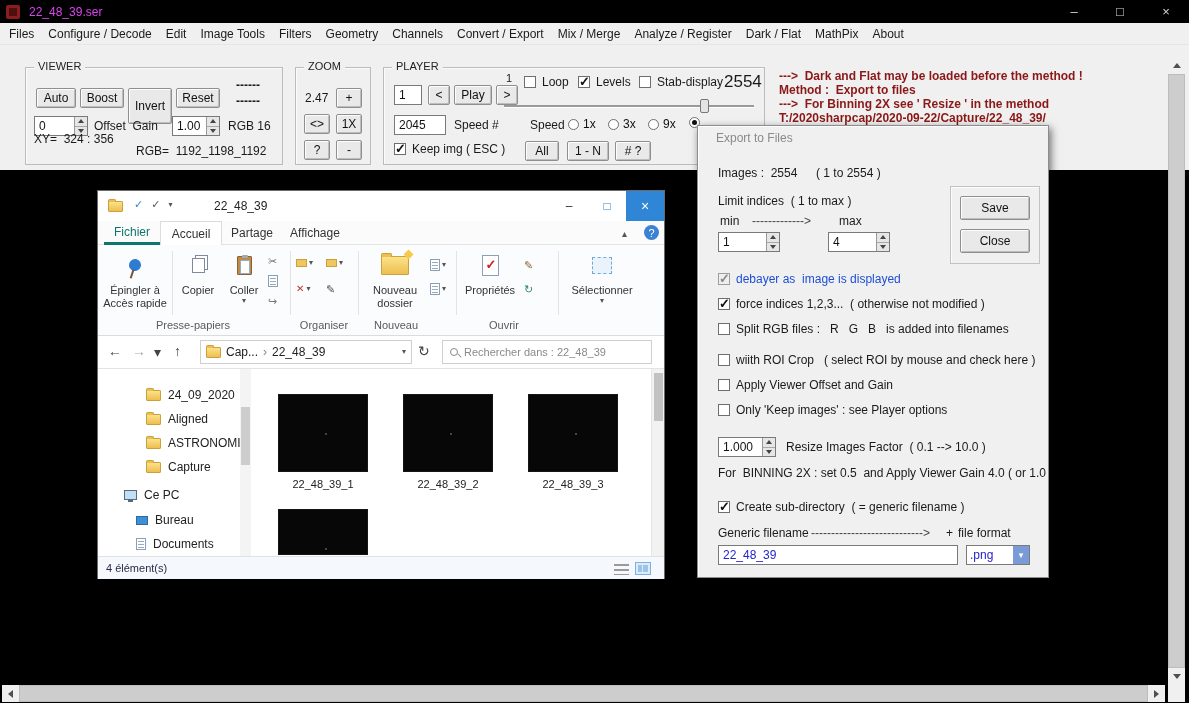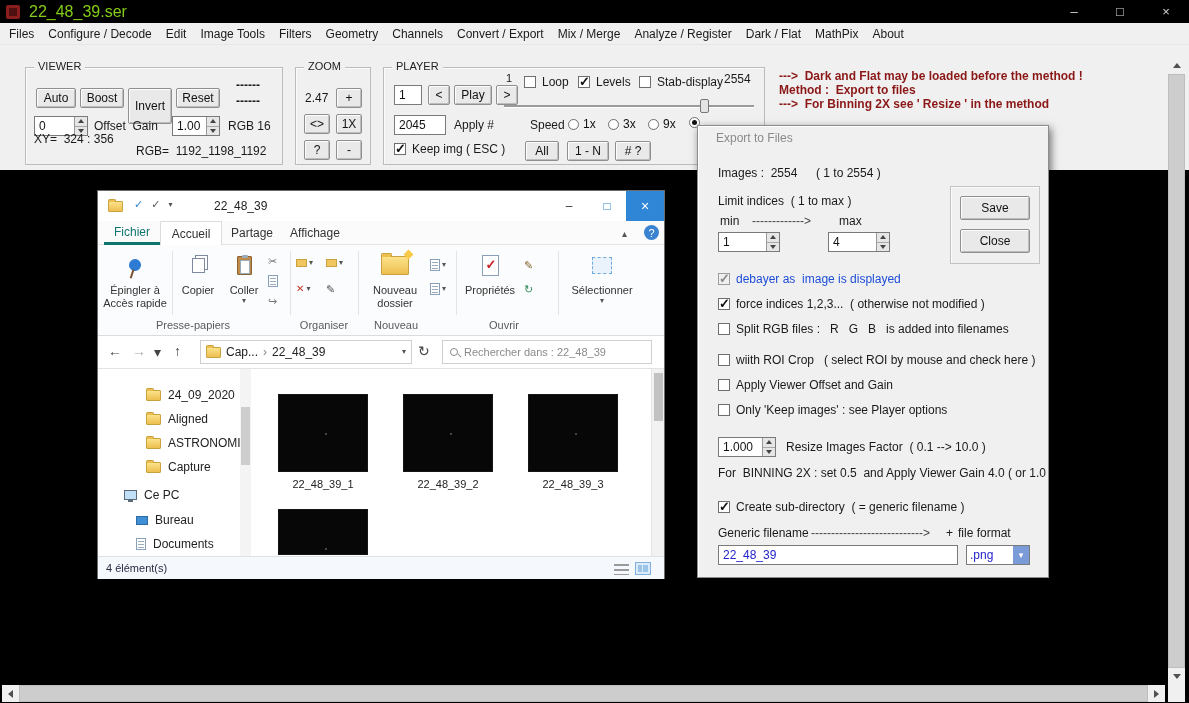--- a/index.html
+++ b/index.html
@@ -5,21 +5,21 @@
   *{box-sizing:border-box;margin:0;padding:0}
   body{margin:0;background:#000;font-family:"Liberation Sans",sans-serif}
   #app{position:relative;width:1189px;height:703px;background:#000;overflow:hidden;font-size:12px;color:#111}
   .abs{position:absolute}
   [data-bind]{white-space:pre}
 
   
   .titlebar{position:absolute;top:0;left:0;right:0;height:23px;background:#000;color:#eee;display:flex;align-items:center}
   .tb-icon{width:14px;height:14px;margin:0 9px 0 6px;background:#8a1d1d;border-radius:2px;position:relative;flex:none}
   .tb-icon::after{content:"";position:absolute;left:3px;top:3px;width:8px;height:8px;background:#4d0f0f}
-  .tb-title{font-size:16px;color:#84cc16}
+  .tb-title{font-size:12px;color:#d946ef}
   .tb-controls{margin-left:auto;display:flex;height:100%}
   .tb-btn{width:46px;display:flex;align-items:center;justify-content:center;color:#d6d6d6;font-size:13px}
 
   
   .menubar{position:absolute;top:23px;left:0;right:0;height:22px;background:#f0f0f0;display:flex;align-items:center;padding-left:2px;border-bottom:1px solid #e6e6e6}
   .menu-item{padding:3px 7px;color:#1a1a1a;font-size:12px}
 
   
   .toolbar{position:absolute;top:45px;left:0;width:1189px;height:125px;background:#f0f0f0}
   .gbox{position:absolute;border:1px solid #bcbcbc;box-shadow:inset 1px 1px 0 #fbfbfb;background:#f0f0f0}
@@ -228,25 +228,25 @@
         <span class="cblabel" data-bind="player.loop.label">Loop</span>
       </span>
       <span class="cbrow" style="left:194px;top:7px">
         <span class="cbx on"></span>
         <span class="cblabel" data-bind="player.levels.label">Levels</span>
       </span>
       <span class="cbrow" style="left:255px;top:7px">
         <span class="cbx"></span>
         <span class="cblabel" data-bind="player.stab.label">Stab-display</span>
       </span>
-      <span class="lbl" style="left:340px;top:4px;font-size:12px" data-bind="player.range_end">2554</span>
+      <span class="lbl" style="left:340px;top:4px;font-size:17px" data-bind="player.range_end">2554</span>
       <span class="slider-track" style="left:120px;top:37px;width:250px"></span>
       <span class="slider-thumb" style="left:316px;top:31px"></span>
       <span class="edit" style="left:10px;top:47px;width:52px;height:20px" data-bind="player.goto_value">2045</span>
-      <span class="lbl blue" style="left:70px;top:50px" data-bind="player.goto_label">Apply #</span>
+      <span class="lbl blue" style="left:70px;top:50px" data-bind="player.goto_label">Speed #</span>
       <span class="lbl" style="left:146px;top:50px" data-bind="player.speed_label">Speed</span>
       <span class="rdrow" style="left:184px;top:49px">
         <span class="rdo"></span>
         <span data-bind="player.speeds.0.label">1x</span>
       </span>
       <span class="rdrow" style="left:224px;top:49px">
         <span class="rdo"></span>
         <span data-bind="player.speeds.1.label">3x</span>
       </span>
       <span class="rdrow" style="left:264px;top:49px">
@@ -263,20 +263,21 @@
       </span>
       <span class="btn" style="left:141px;top:73px;width:34px;height:20px" data-bind="player.all">All</span>
       <span class="btn" style="left:183px;top:73px;width:42px;height:20px" data-bind="player.one_n">1 - N</span>
       <span class="btn" style="left:231px;top:73px;width:36px;height:20px" data-bind="player.hash"># ?</span>
     </div>
 
     <div class="abs" style="left:779px;top:24px">
       <div class="method-line maroon" data-bind="method_info.line2">---&gt;  Dark and Flat may be loaded before the method !</div>
       <div class="method-line maroon" data-bind="method_info.line1">Method :  Export to files</div>
       <div class="method-line maroon" data-bind="method_info.line3">---&gt;  For Binning 2X see ' Resize ' in the method</div>
+      <div class="method-line maroon" data-bind="method_info.line4">T:/2020sharpcap/2020-09-22/Capture/22_48_39/</div>
     </div>
   </div>
 
   <div class="explorer">
 
     <div class="ex-titlebar">
       <span class="folder-ic" style="position:absolute;left:10px;top:10px"></span>
       <span class="qat">
         <span class="q" style="color:#2f86d6" data-bind="icons.check">✓</span>
         <span class="q" style="color:#555" data-bind="icons.check">✓</span>

